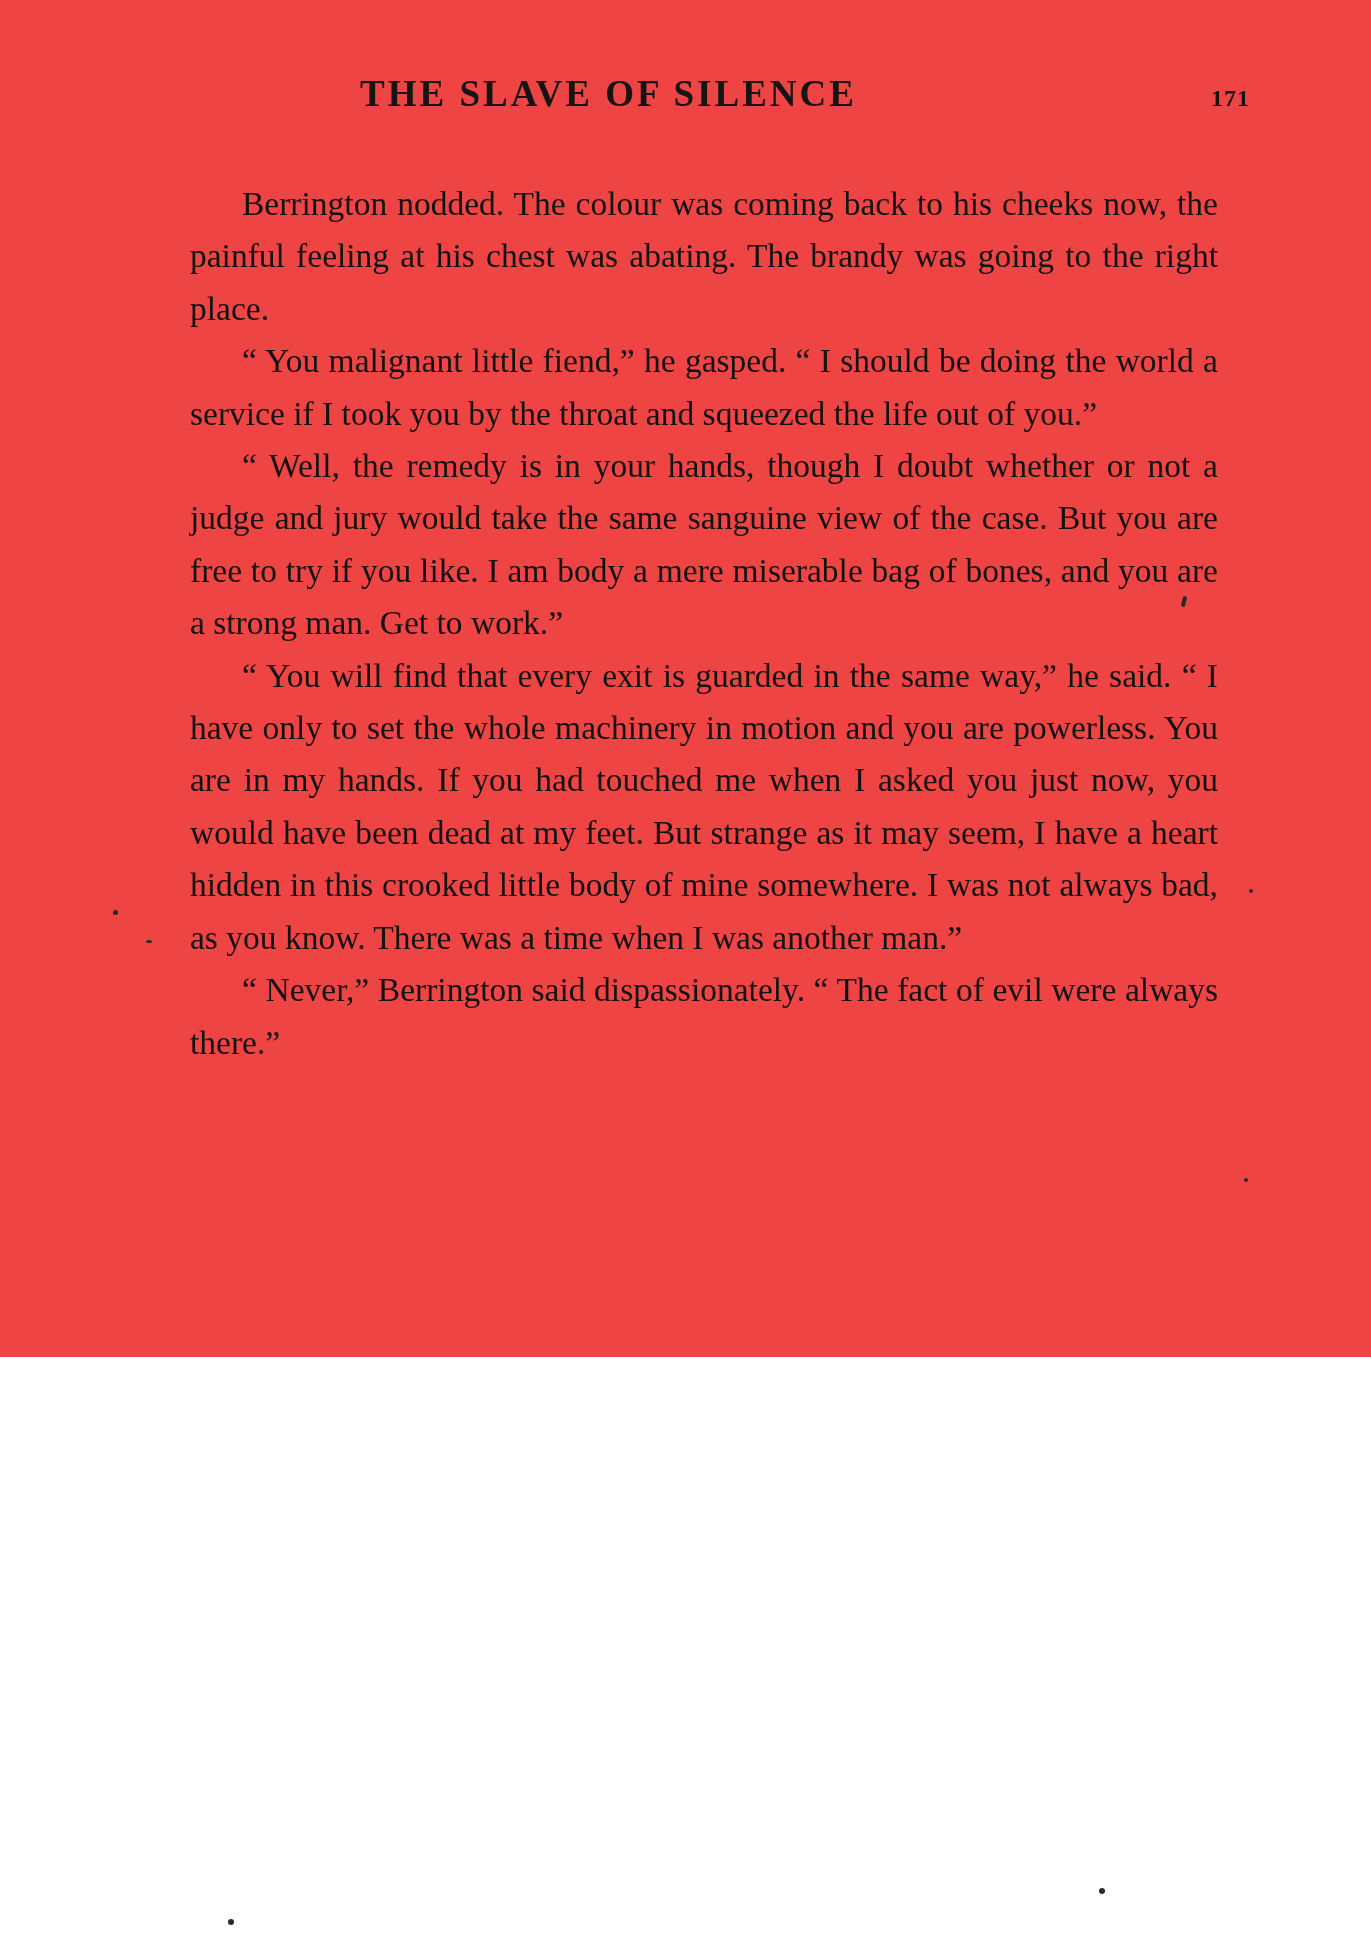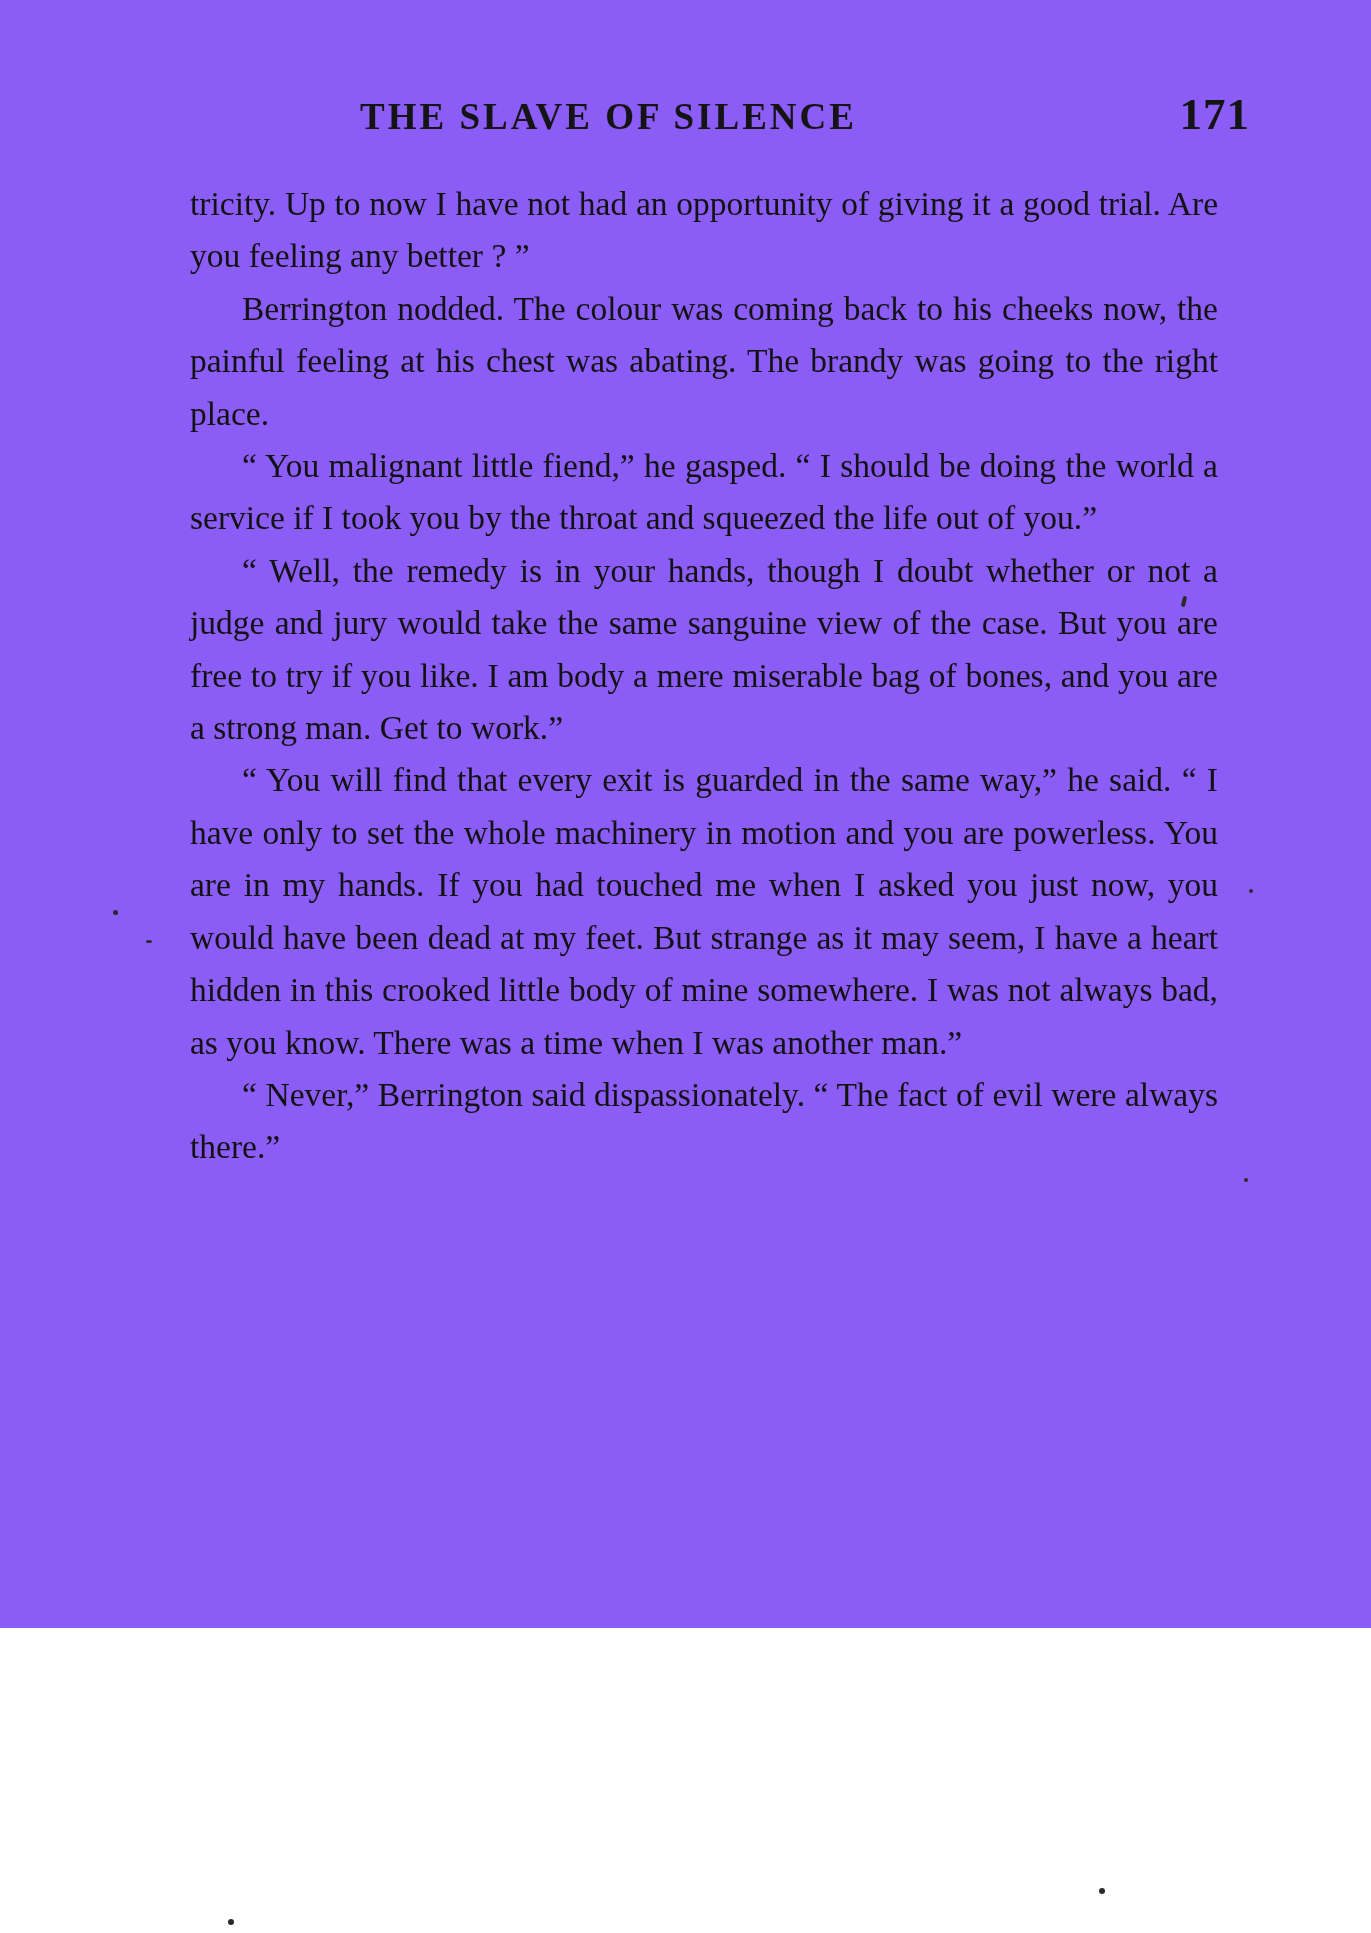--- a/index.html
+++ b/index.html
@@ -13,47 +13,46 @@
     font-family: "Liberation Serif", serif;
     color: #111111;
     position: relative;
     overflow: hidden;
   }
   .page {
     position: absolute;
     left: 0;
     top: 0;
     width: 1371px;
-    height: 1628px;
-    background: #8b5cf6;
+    height: 1357px;
+    background: #ef4444;
   }
   .header {
     position: absolute;
     left: 190px;
     top: 72px;
     width: 1060px;
     display: flex;
     align-items: baseline;
     justify-content: space-between;
   }
   .running-title {
     font-family: "Liberation Serif", serif;
     font-size: 37px;
     letter-spacing: 3px;
     font-weight: 700;
     color: #141414;
     margin-left: 170px;
   }
   .page-number {
     font-family: "Liberation Serif", serif;
-    font-size: 45px;
+    font-size: 24px;
     font-weight: 700;
     color: #141414;
     letter-spacing: 1px;
-    margin-top: 16px;
   }
   .body-text {
     position: absolute;
     left: 190px;
     top: 178px;
     width: 1028px;
     font-size: 33.5px;
     line-height: 52.4px;
     text-align: justify;
     text-justify: inter-word;
@@ -83,21 +82,20 @@
 <body>
 
 <div class="page">
 
   <div class="header">
     <div class="running-title">THE SLAVE OF SILENCE</div>
     <div class="page-number">171</div>
   </div>
 
   <div class="body-text">
-    <p class="first">tricity. Up to now I have not had an opportunity of giving it a good trial. Are you feeling any better ? ”</p>
     <p>Berrington nodded. The colour was coming back to his cheeks now, the painful feeling at his chest was abating. The brandy was going to the right place.</p>
     <p>“ You malignant little fiend,” he gasped. “ I should be doing the world a service if I took you by the throat and squeezed the life out of you.”</p>
     <p>“ Well, the remedy is in your hands, though I doubt whether or not a judge and jury would take the same sanguine view of the case. But you are free to try if you like. I am body a mere miserable bag of bones, and you are a strong man. Get to work.”</p>
     <p>“ You will find that every exit is guarded in the same way,” he said. “ I have only to set the whole machinery in motion and you are powerless. You are in my hands. If you had touched me when I asked you just now, you would have been dead at my feet. But strange as it may seem, I have a heart hidden in this crooked little body of mine somewhere. I was not always bad, as you know. There was a time when I was another man.”</p>
     <p>“ Never,” Berrington said dispassionately. “ The fact of evil were always there.”</p>
   </div>
 
   <div class="speck s1"></div>
   <div class="speck s2"></div>
   <div class="speck s3"></div>

